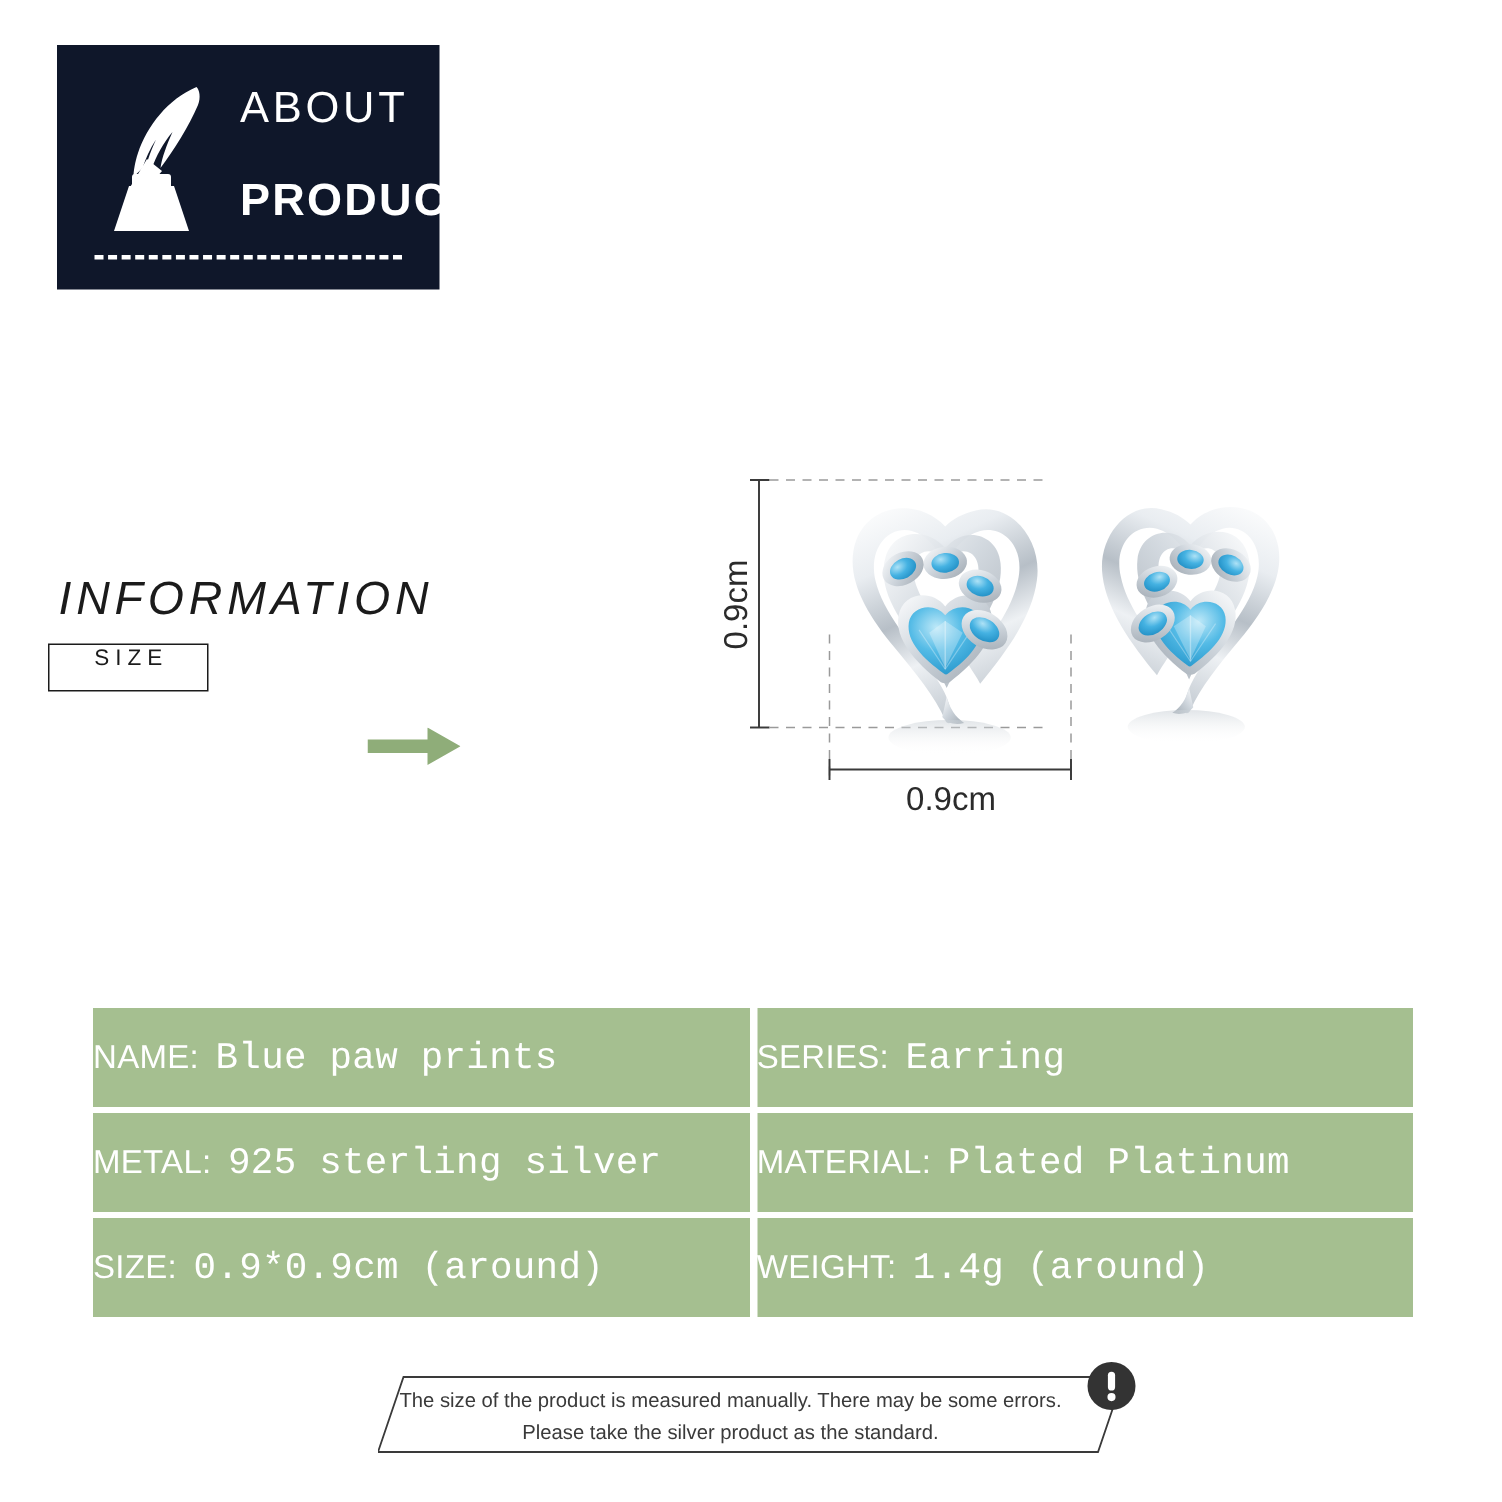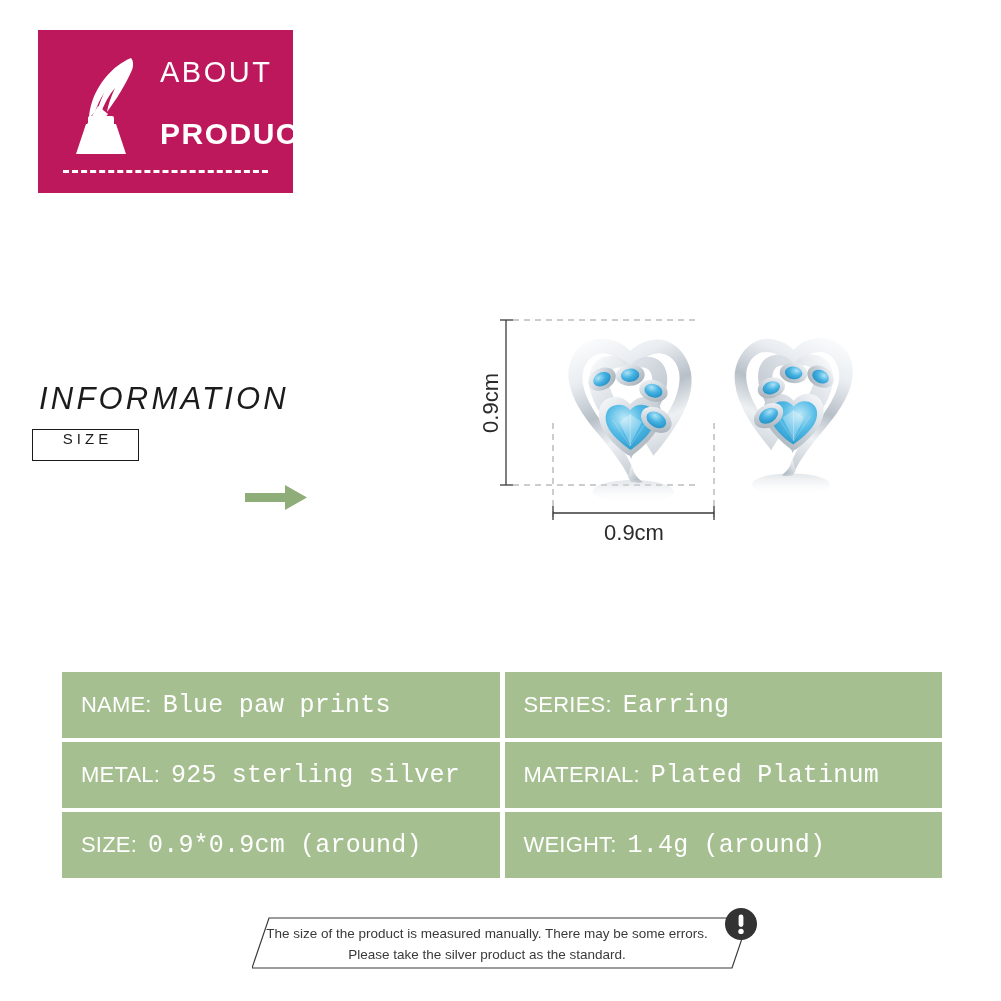--- a/index.html
+++ b/index.html
@@ -7,21 +7,21 @@
     width:1001px;height:1001px;
     background:#ffffff;
     font-family:"Liberation Sans", sans-serif;
     position:relative;
     overflow:hidden;
   }
 
   
   #about-badge{
     position:absolute;left:38px;top:30px;width:255px;height:163px;
-    background:#be185d;
+    background:#0f172a;
   }
   #about-quill{
     position:absolute;left:30px;top:22px;width:80px;height:108px;
   }
   #about-text{
     position:absolute;left:122px;top:28px;
   }
   #about-line1{
     font-size:29px;letter-spacing:2.5px;color:#ffffff;
     line-height:1.0;font-weight:400;
@@ -64,21 +64,20 @@
   #spec-table{
     position:absolute;left:62px;top:672px;width:880px;height:206px;
     display:grid;
     grid-template-columns:1fr 1fr;
     grid-template-rows:1fr 1fr 1fr;
     gap:4px 5px;
   }
   .spec-cell{
     background:#a5bf90;
     display:flex;align-items:center;
-    padding-left:19px;
     box-sizing:border-box;
     color:#ffffff;
     white-space:nowrap;
   }
   .spec-key{
     font-size:22px;font-weight:400;letter-spacing:.2px;
   }
   .spec-val{
     font-size:25px;font-weight:400;margin-left:11px;letter-spacing:.2px;font-family:Liberation Mono, monospace;
   }

